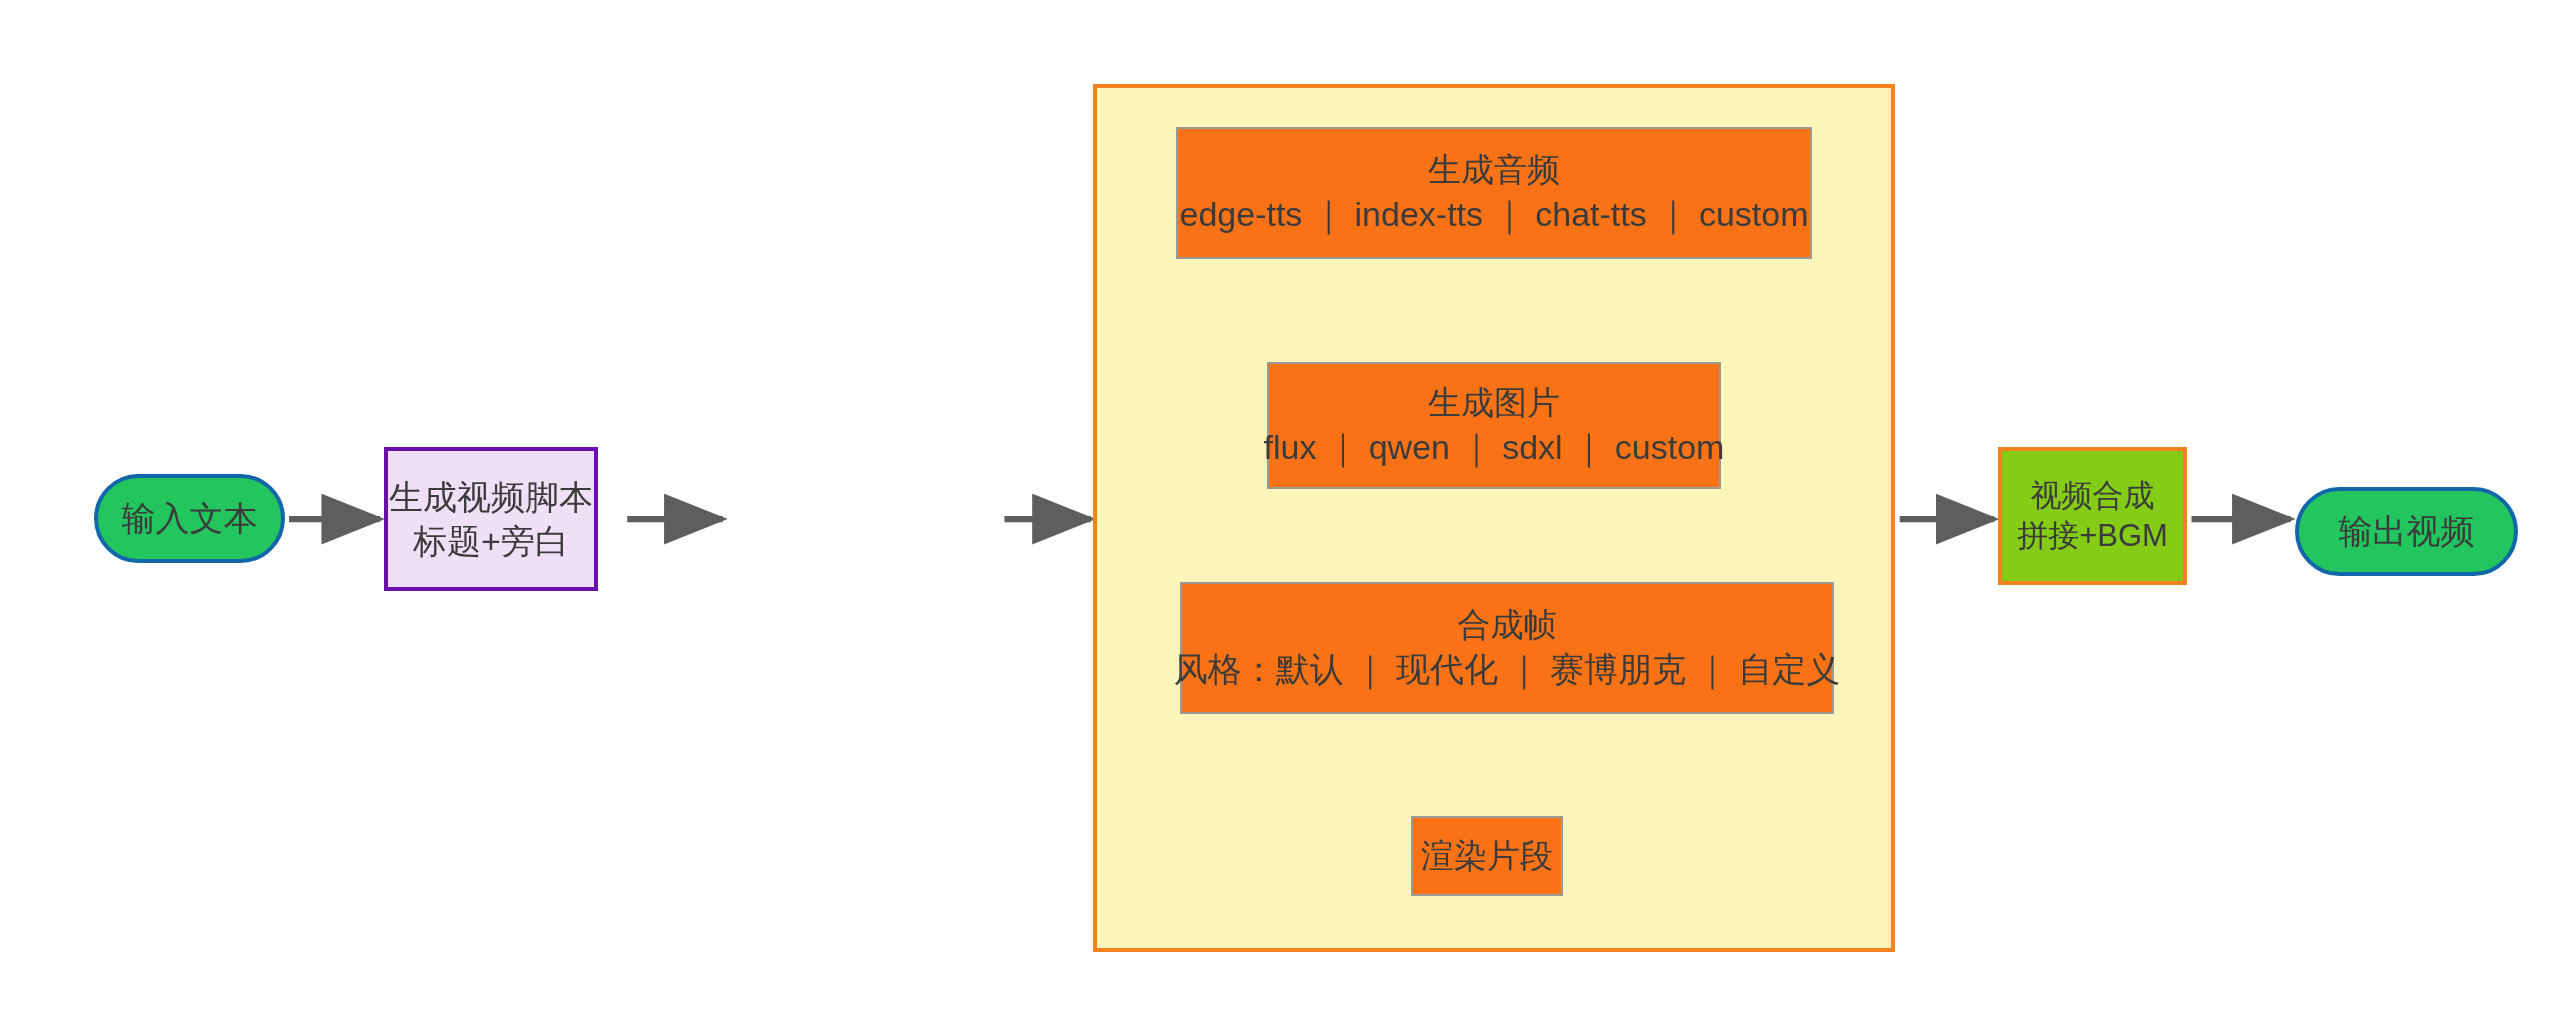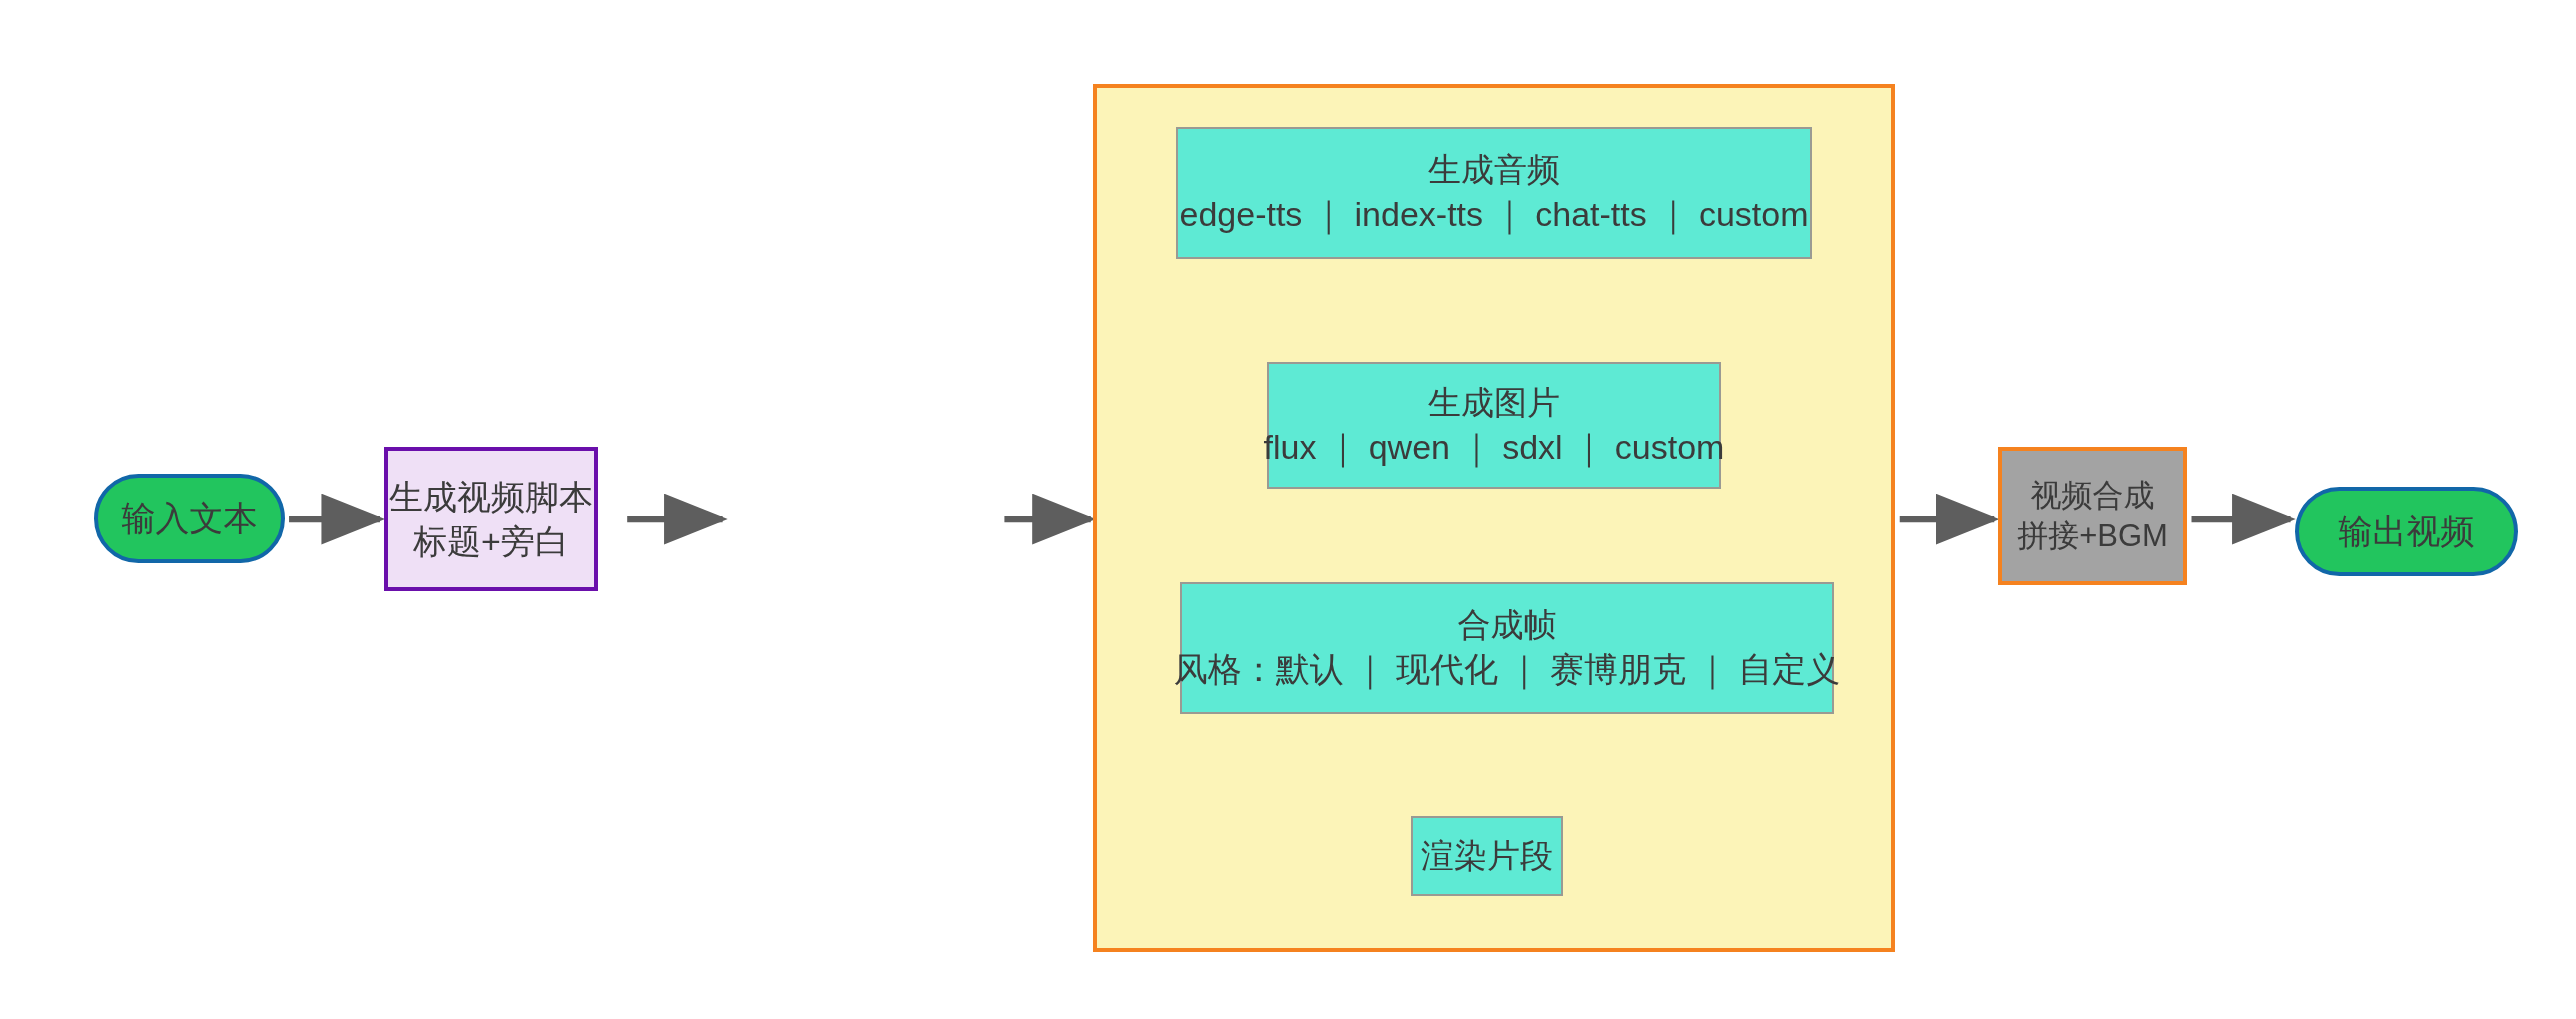--- a/index.html
+++ b/index.html
@@ -67,30 +67,30 @@
 
   
   .node.purple {
     background: #efe0f6;
     border: 4.5px solid #6a0fab;
     font-size: 34px;
   }
 
   
   .node.plain {
-    background: #5eead4;
+    background: #f97316;
     border: 2.7px solid #9a9a93;
     font-size: 33px;
   }
   .node.plain .line1 { font-size: 33px; }
   .node.plain .line2 { font-size: 34px; }
 
   
   .node.orange {
-    background: #a3a3a3;
+    background: #84cc16;
     border: 4.5px solid #f5821f;
     font-size: 31px;
   }
 
   
   #node-input-text      { left: 94px;  top: 474px; width: 191px; height: 89px; }
   #node-script          { left: 384px;  top: 447px; width: 214px; height: 144px; }
   #node-prompt          { left: 727px;  top: 471px; width: 273px; height: 96px; }
   #node-audio           { left: 1176px; top: 127px; width: 636px; height: 132px; }
   #node-image           { left: 1267px; top: 362px; width: 454px; height: 127px; }

